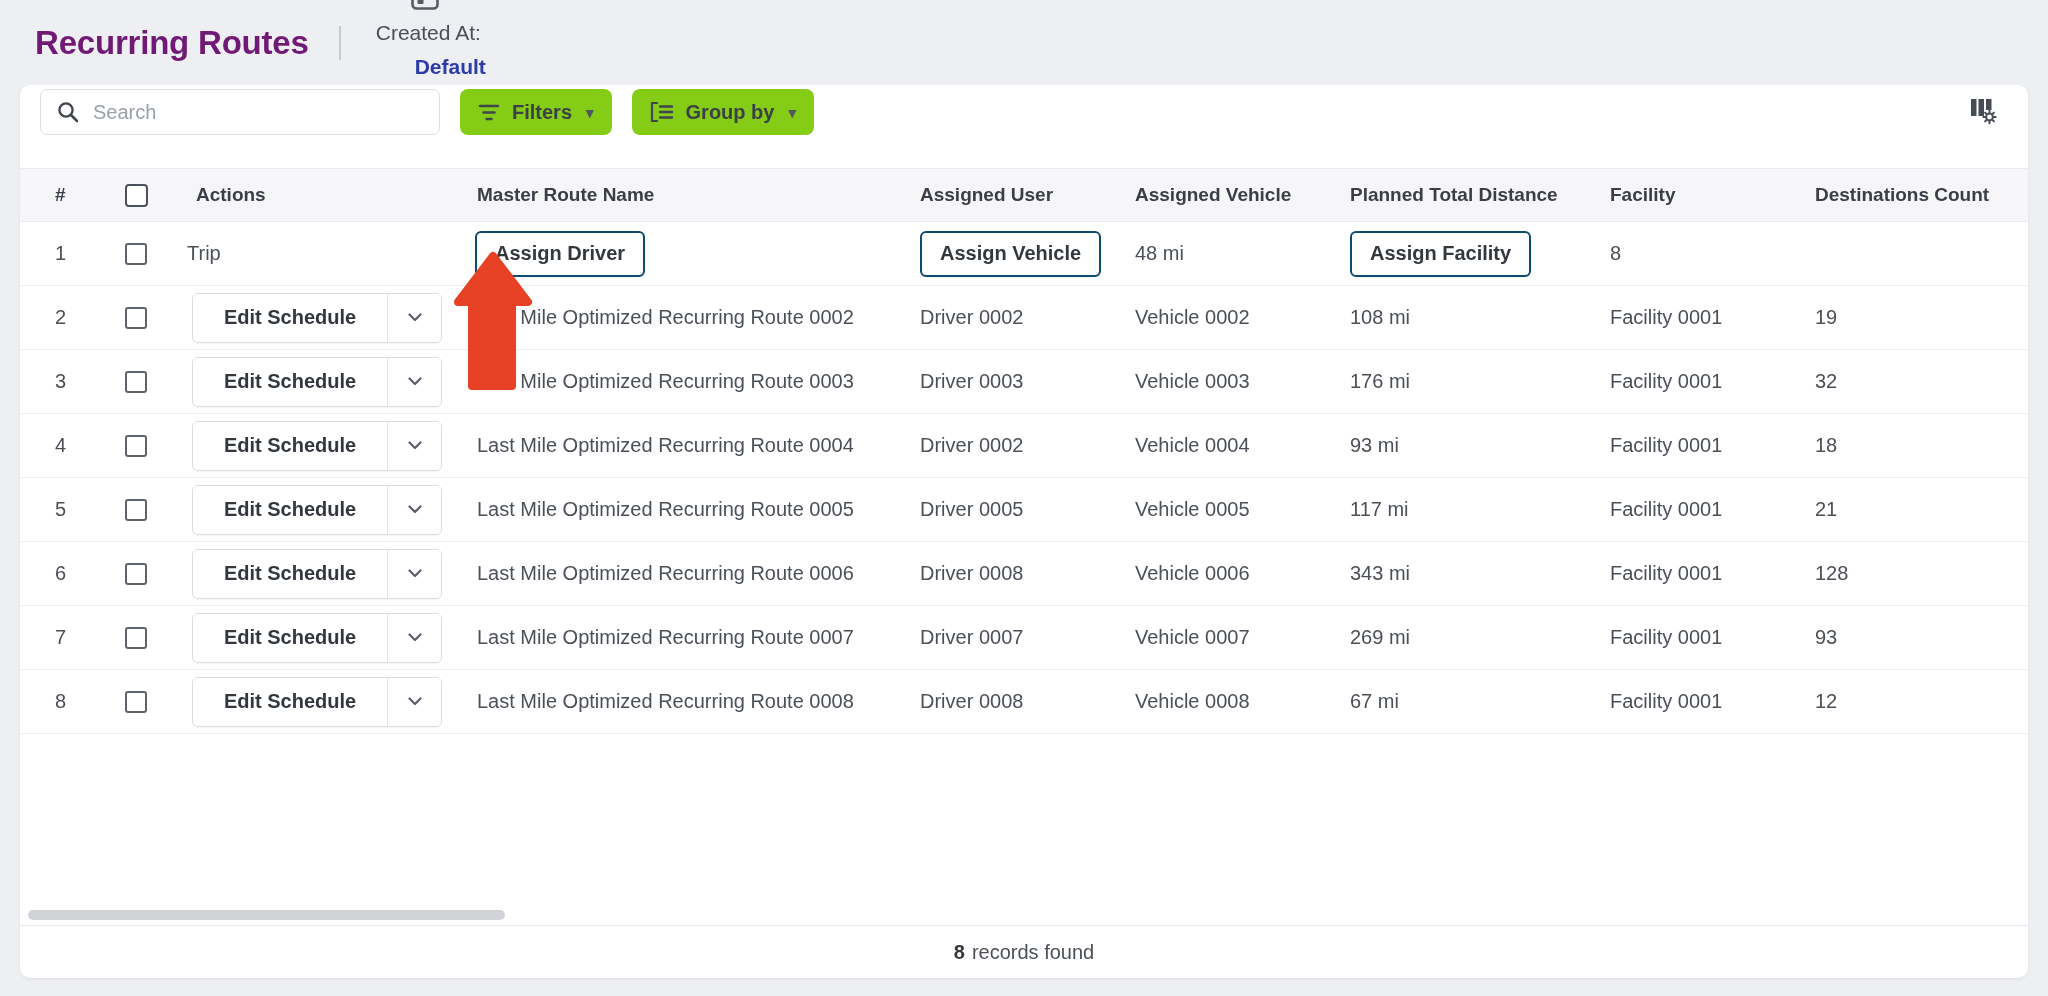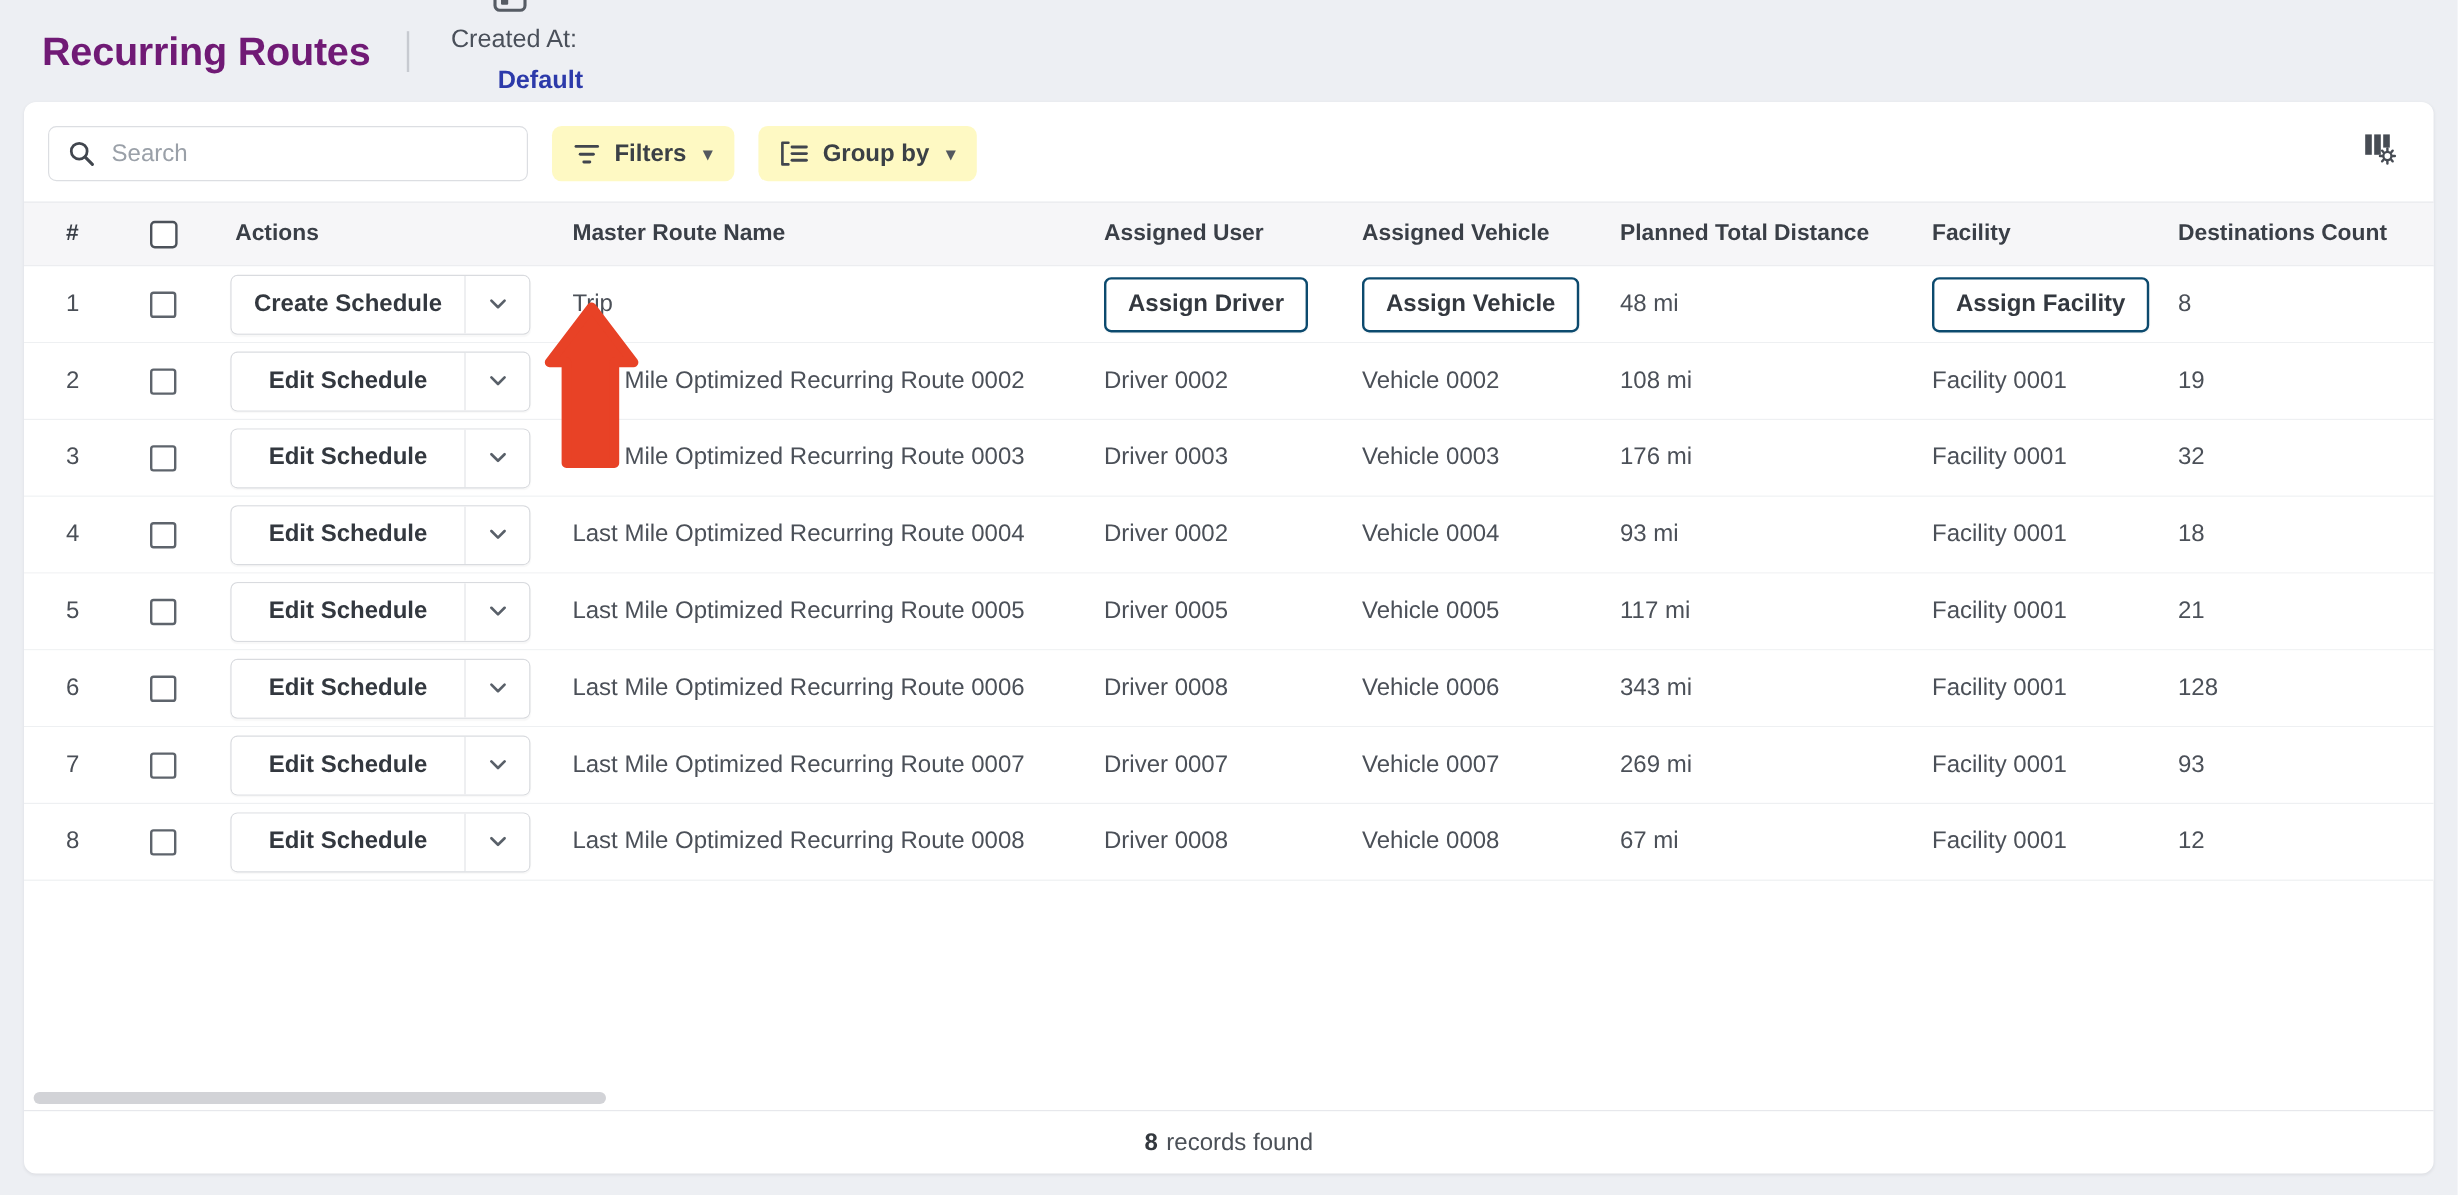--- a/index.html
+++ b/index.html
@@ -20,29 +20,29 @@
   .created-at .cal { width:30px; height:30px; margin-right:6px; }
   .created-at-label { font-size:21px; color:#4a505a; }
   .created-at-value { font-size:21px; color:#2c3aaa; font-weight:600;margin-left:44px; }
   .caret { font-size:15px; color:#3b4046; line-height:1; margin-left:4px; }
 
   
   .card { position:absolute; left:20px; top:85px; width:2008px; height:893px;
     background:#ffffff; border-radius:10px; box-shadow:0 1px 3px rgba(25,30,40,0.08); }
 
   
-  .toolbar { position:absolute; top:20px; left:20px; right:20px; height:46px;
-    display:flex; align-items:flex-start; }
+  .toolbar { position:absolute; top:4px; left:20px; right:20px; height:46px;
+    display:flex; align-items:center; }
   .search-wrap { position:relative; width:400px; height:46px; }
   .search-wrap svg { position:absolute; left:17px; top:12px; }
   .search-input { width:400px; height:46px; border:1px solid #dcdee2; border-radius:7px;
     padding:0 14px 0 52px; font-size:20px; font-family:"Liberation Sans",sans-serif;
     color:#3b4046; outline:none; background:#fff; }
   .search-input::placeholder { color:#9aa0a8; }
-  .tb-btn { height:46px; background:#fef9c3; border:none; border-radius:8px;
+  .tb-btn { height:46px; background:#84cc16; border:none; border-radius:8px;
     display:flex; align-items:center; gap:12px; padding:0 18px; margin-left:20px;
     font-size:20px; font-weight:600; color:#3b4046; cursor:pointer;
     font-family:"Liberation Sans",sans-serif; }
   .tb-btn .caret { margin-left:2px; color:#53585f; }
   .columns-btn { margin-left:auto; background:transparent; border:none; cursor:pointer;
     padding:4px; margin-right:4px; }
 
   
   .grid-row { display:grid;
     grid-template-columns:65px 95px 290px 445px 215px 215px 260px 205px 218px;
@@ -175,30 +175,20 @@
     <div class="th pad5">Facility</div>
     <div class="th pad5">Destinations Count</div>
   </div>
 
   <div class="tbody">
   <div class="trow grid-row">
     <div class="cell-idx">1</div>
     <div class="cell-check">
           <div class="checkbox"></div>
         </div>
-    <div class="cell-act">
-      <div class="split-btn">
-        <button class="split-main">Create Schedule</button>
-        <button class="split-toggle">
-          <svg width="14" height="9" viewBox="0 0 14 9">
-            <polyline points="1.5,1.5 7,7 12.5,1.5" fill="none" stroke="#596069" stroke-width="2.2" stroke-linecap="round" stroke-linejoin="round"></polyline>
-          </svg>
-        </button>
-      </div>
-    </div>
     <div class="cell-route"><span class="cell-text">Trip</span></div>
     <div class="cell-pad5"><button class="assign-btn">Assign Driver</button></div>
     <div class="cell-pad5"><button class="assign-btn">Assign Vehicle</button></div>
     <div class="cell-pad5"><span class="cell-text">48 mi</span></div>
     <div class="cell-pad5"><button class="assign-btn">Assign Facility</button></div>
     <div class="cell-pad5"><span class="cell-text">8</span></div>
   </div>
 
   <div class="trow grid-row">
     <div class="cell-idx">2</div>

